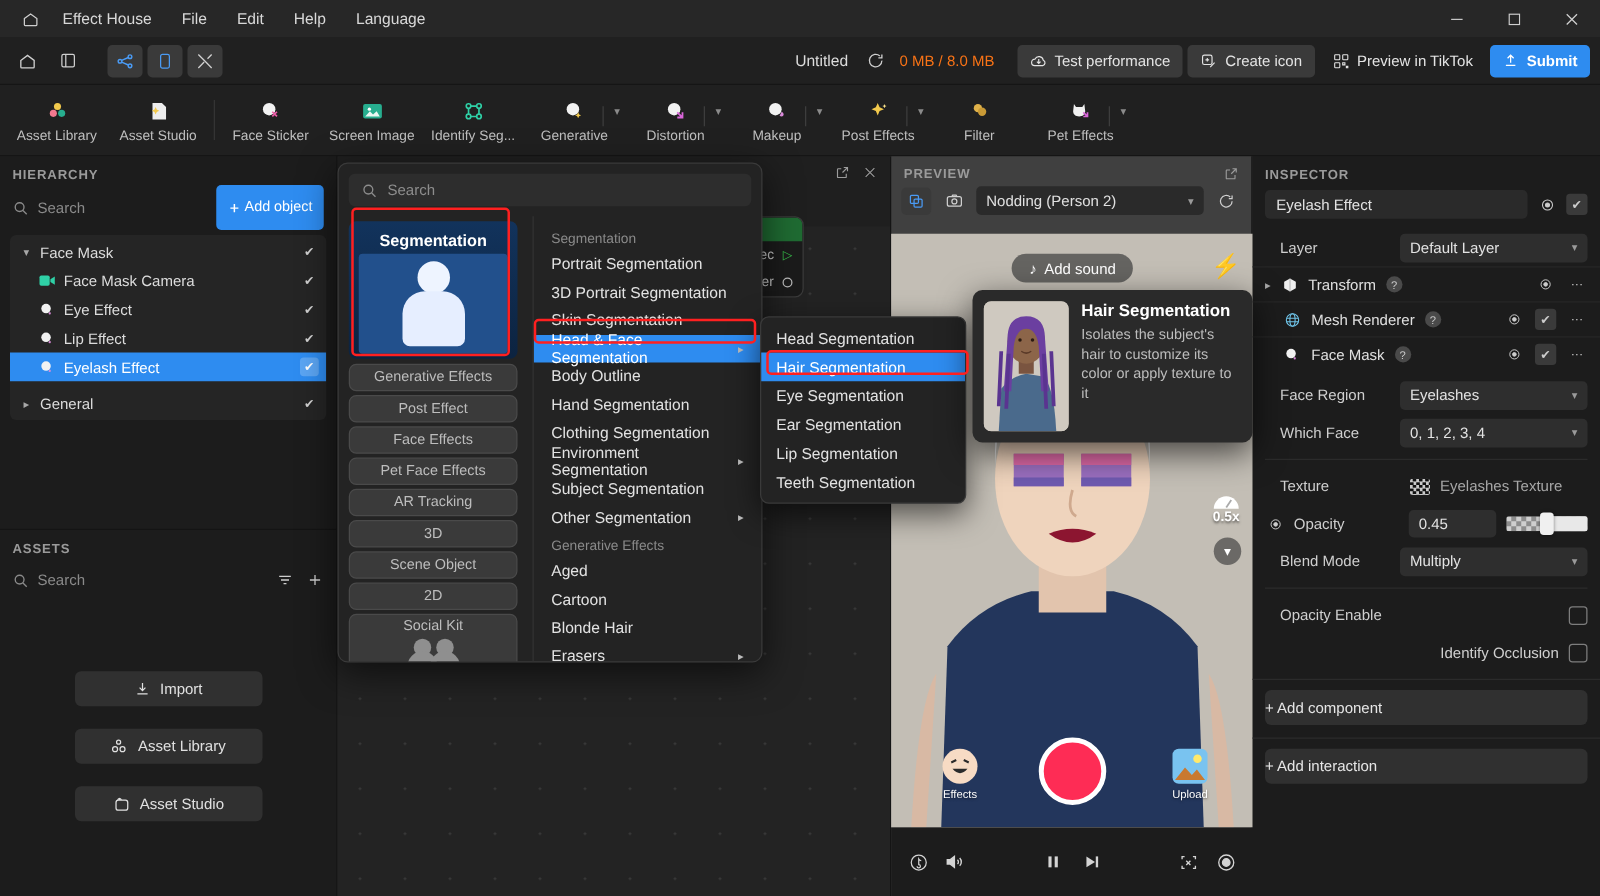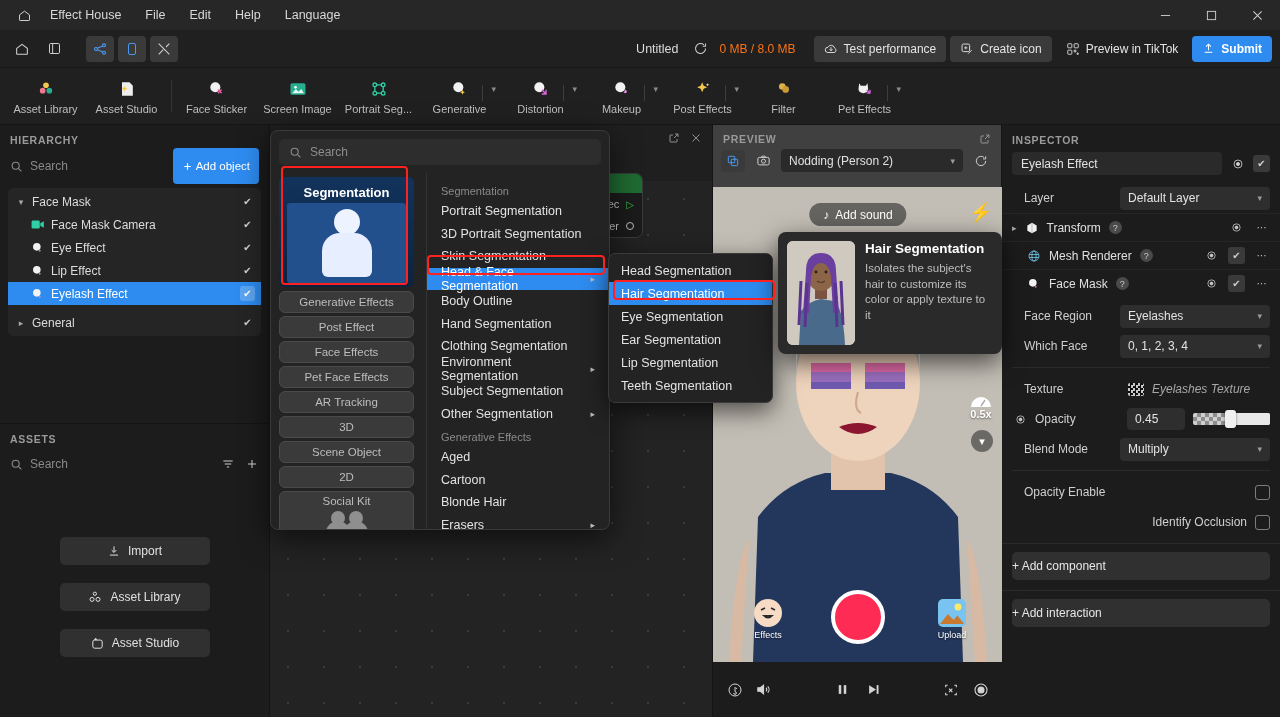--- a/index.html
+++ b/index.html
@@ -115,32 +115,32 @@
   
   .inspector { position:absolute; left:1002px; top:0; width:278px; height:592px; background:#1c1c1c;}
   .ins-name { display:flex;align-items:center;gap:7px;padding:0 10px 8px 10px;}
   .ins-input { flex:1; height:23px; background:#2a2a2a; border-radius:4px; display:flex;align-items:center; padding:0 9px; font-size:12px; color:#e3e3e3;}
   .sq { width:17px;height:17px;border-radius:3px;display:flex;align-items:center;justify-content:center;font-size:10px;color:#cdcdcd;}
   .sq.on { background:#3a3a3a; }
   .ins-row { height:30px; display:flex; align-items:center; padding:0 10px; gap:8px; font-size:12px; color:#d8d8d8;}
   .ins-lbl { width:100px; color:#cfcfcf; }
   .ins-lbl.ind { padding-left:12px; }
   .ins-ctl { flex:1; height:23px; background:#2e2e2e; border-radius:4px; display:flex;align-items:center;justify-content:space-between;padding:0 8px; font-size:12px; color:#e3e3e3;}
-  .ins-ctl.flat { background:transparent;font-style:italic; }
+  .ins-ctl.flat { background:transparent; }
   .comp-row { height:28px; display:flex; align-items:center; padding:0 10px; gap:8px; font-size:12px; color:#e0e0e0; border-top:1px solid #262626;}
   .comp-row .sp { flex:1;}
   .qmark { width:13px;height:13px;border-radius:50%;background:#4a4a4a;color:#c9c9c9;font-size:9px;display:flex;align-items:center;justify-content:center;}
   .divider { height:1px; background:#2b2b2b; margin:6px 10px; }
   .chkbox { width:15px;height:15px;border:1.4px solid #7d7d7d;border-radius:3px;}
   .slider { flex:1; height:12px; border-radius:2px; position:relative;
     background:
       repeating-conic-gradient(#8d8d8d 0% 25%, #cfcfcf 0% 50%) 0 0/8px 8px;}
   .slider .fillmask { position:absolute; inset:0; border-radius:2px; background:linear-gradient(90deg, rgba(255,255,255,0) 0%, rgba(255,255,255,0) 45%, #e8e8e8 45%, #e8e8e8 100%);}
   .slider .knob { position:absolute; left:42%; top:-3px; width:11px;height:18px;background:#f0f0f0;border-radius:3px;box-shadow:0 0 3px #0007;}
-  .numbox { width:58px;height:22px;background:#2e2e2e;border-radius:4px;display:flex;align-items:center;padding:0 8px;font-size:12px;color:#e3e3e3;}
+  .numbox { width:70px;height:22px;background:#2e2e2e;border-radius:4px;display:flex;align-items:center;padding:0 8px;font-size:12px;color:#e3e3e3;}
   .addcomp { margin:8px 10px 0 10px; height:28px; background:#303030; border-radius:5px; display:flex;align-items:center;justify-content:flex-start;gap:6px;font-size:12px;color:#e6e6e6;}
   .checkerswatch { width:16px;height:13px;border-radius:2px;
     background: repeating-conic-gradient(#101010 0% 25%, #c9c9c9 0% 50%) 0 0/5px 5px;}
 
   
   .popup { position:absolute; left:270px; top:130px; width:340px; height:400px; background:#232323;
            border:1px solid #3a3a3a; border-radius:8px; box-shadow:0 8px 30px rgba(0,0,0,.6); overflow:hidden; z-index:40;}
   .pp-search { margin:8px; height:26px; background:#2d2d2d; border-radius:5px; display:flex; align-items:center; gap:8px; padding:0 10px; color:#8d8d8d; font-size:12px;}
   .pp-body { display:flex; height:360px; }
   .pp-left { width:155px; position:relative; padding:4px 0 0 8px; }
@@ -330,21 +330,21 @@
     <div class="tool">
       <div class="tico">
         <svg width="20" height="20" viewBox="0 0 24 24" fill="none" stroke="#2fd0a6" stroke-width="1.6">
             <circle cx="7" cy="7" r="2.2"></circle>
             <circle cx="17" cy="7" r="2.2"></circle>
             <circle cx="7" cy="17" r="2.2"></circle>
             <circle cx="17" cy="17" r="2.2"></circle>
             <path d="M9.2 7h5.6M9.2 17h5.6M7 9.2v5.6M17 9.2v5.6"></path>
           </svg>
       </div>
-      <div class="tl">Portrait Seg...</div>
+      <div class="tl">Identify Seg...</div>
     </div>
     <div class="tool">
       <div class="vdiv"></div>
       <div class="caret">▾</div>
       <div class="tico">
         <svg width="20" height="20" viewBox="0 0 24 24">
             <circle cx="10" cy="10" r="6" fill="#f2f2f2"></circle>
             <path d="M15 13l.9 2 2 .9-2 .9-.9 2-.9-2-2-.9 2-.9z" fill="#f2c94c"></path>
           </svg>
       </div>

